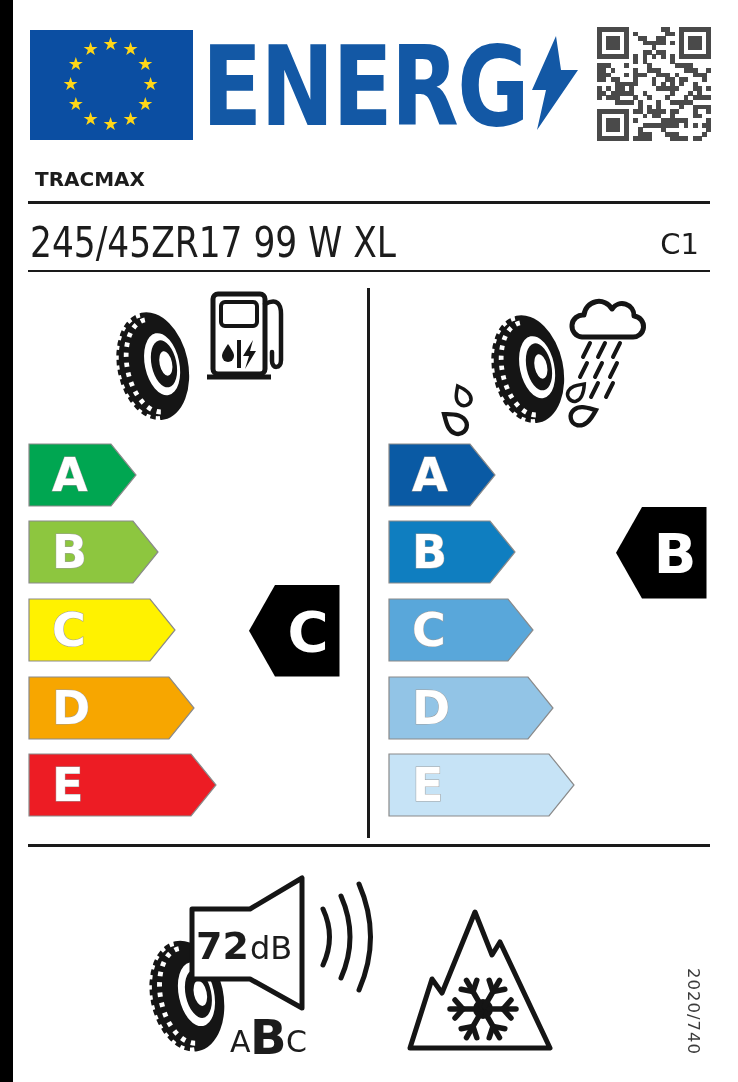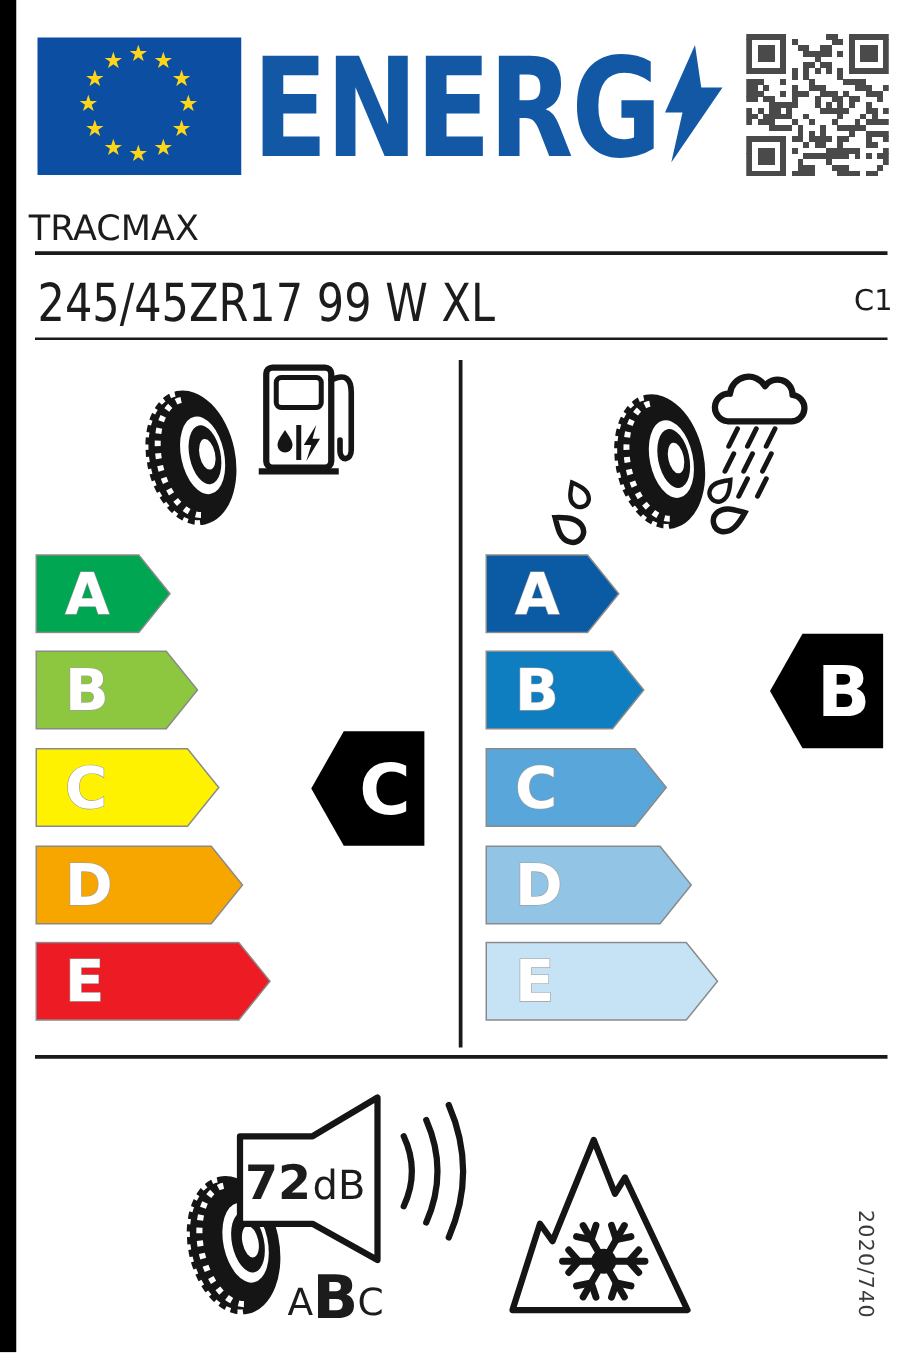--- a/index.html
+++ b/index.html
@@ -5,25 +5,25 @@
   html,body{margin:0;padding:0;background:#fff;}
   .root{position:relative;width:738px;height:1082px;background:#fff;overflow:hidden;
         font-family:"DejaVu Sans","Liberation Sans",sans-serif;color:#1c1c1c;}
   .abs{position:absolute;}
   .edge-strip{left:0;top:0;width:13px;height:1082px;background:#000;}
   .eu-flag{left:30px;top:30px;width:163px;height:110px;}
   .star{position:absolute;font-size:18px;line-height:18px;}
   .energ{left:202px;top:32px;font-weight:bold;font-size:110px;line-height:1;
          transform:scaleX(0.80);transform-origin:0 0;white-space:nowrap;letter-spacing:-2px;}
   .qr{left:597px;top:27px;width:114px;height:114px;}
-  .brand{left:23px;top:169px;font-size:28px;font-weight:normal;line-height:1;}
+  .brand{left:35px;top:169px;font-size:20px;font-weight:bold;line-height:1;}
   .article{right:28px;top:169px;font-size:28px;line-height:1;}
   .dimension{left:30px;top:222px;font-size:42px;line-height:1;transform:scaleX(0.82);
              transform-origin:0 0;white-space:nowrap;}
-  .tclass{right:24px;top:230px;font-size:23px;line-height:1;margin-left:16px;}
+  .tclass{right:39px;top:230px;font-size:29px;line-height:1;margin-left:16px;}
   .rule{position:absolute;left:28px;width:682px;height:2.5px;background:#1a1a1a;}
   .divider{left:367px;top:288px;width:2.5px;height:550px;background:#1a1a1a;}
   .regtext{left:684px;top:968px;font-size:16.5px;letter-spacing:1px;color:#3a3a3a;
            writing-mode:vertical-rl;line-height:1;}
   svg text{font-family:"DejaVu Sans","Liberation Sans",sans-serif;}
   .arrow-letter{font-size:46px;font-weight:bold;fill:#fff;stroke:#9e9e9e;stroke-width:1;paint-order:stroke;}
   .ind-letter{font-size:56px;font-weight:bold;fill:#fff;text-anchor:middle;}
   .icon-dark{stroke:#151515;}
 </style>
 </head>

